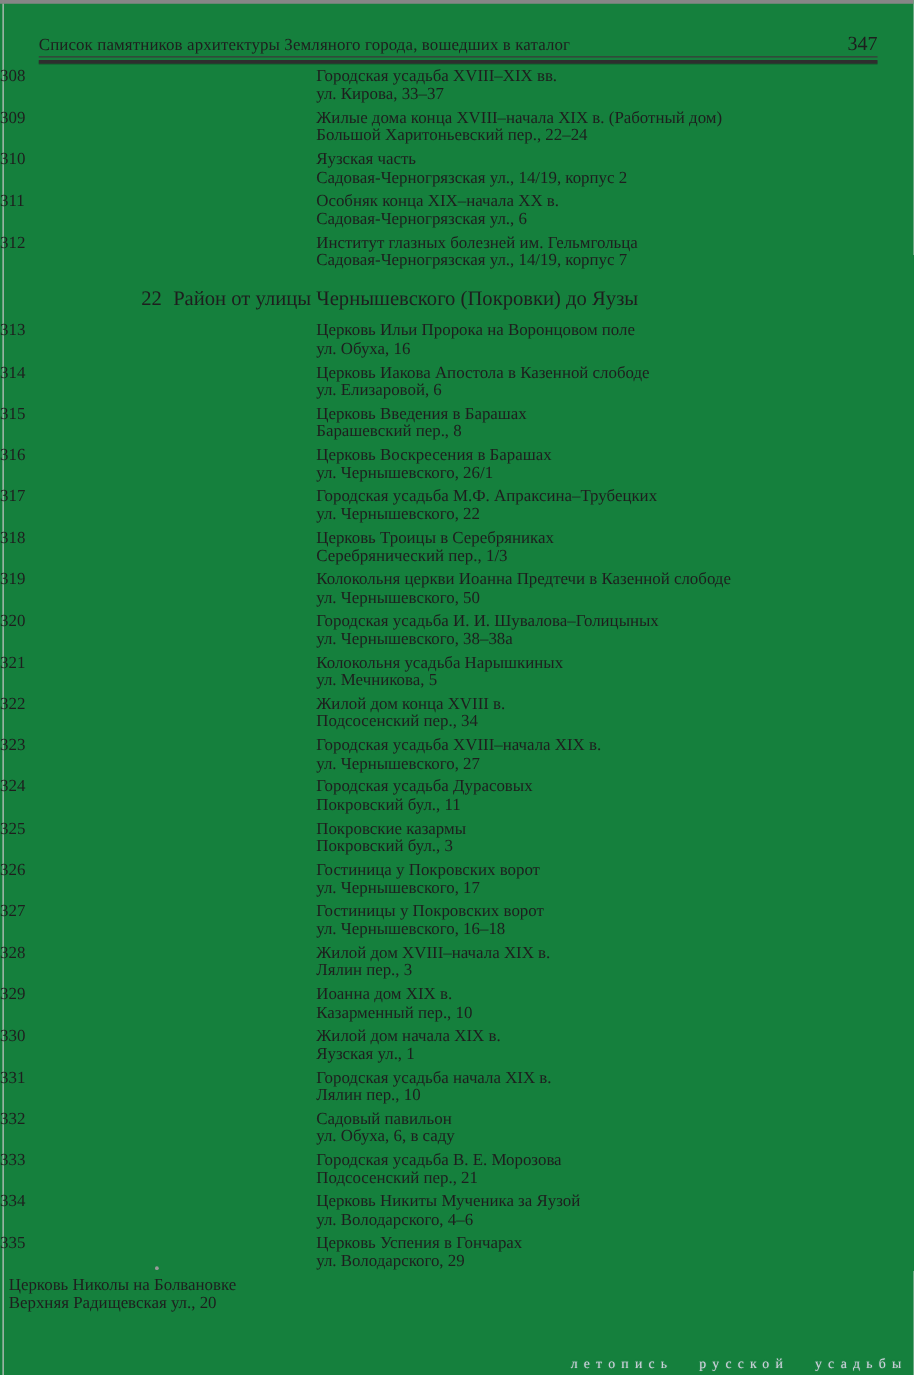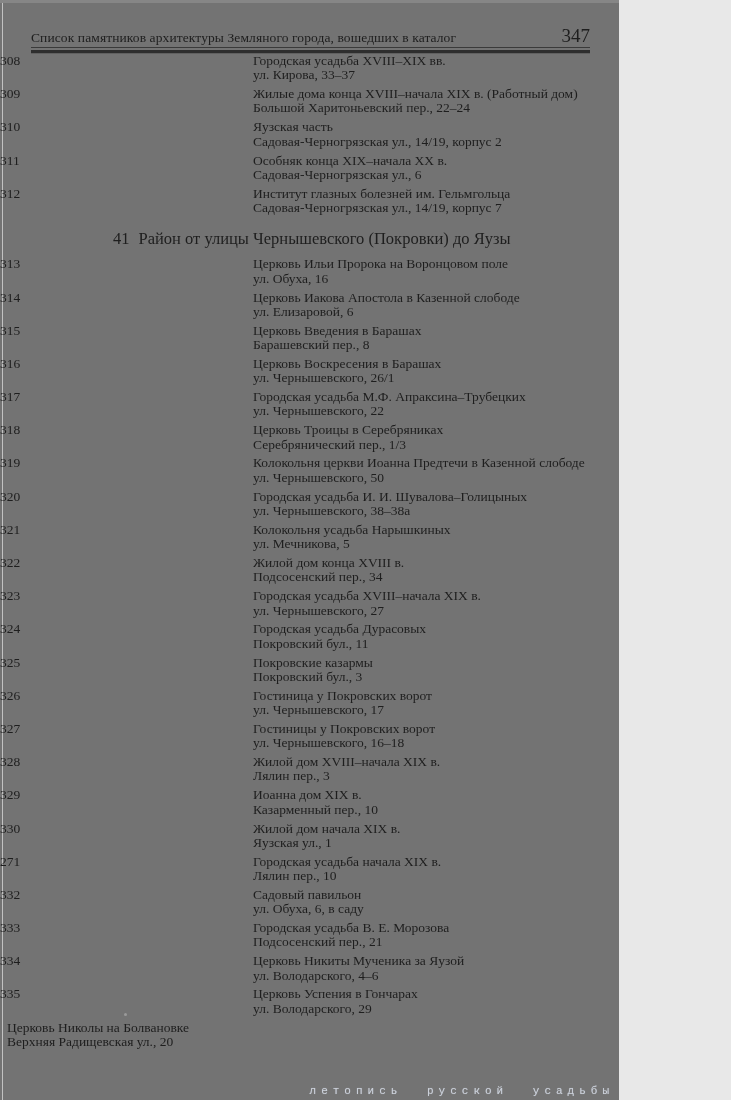--- a/index.html
+++ b/index.html
@@ -1,19 +1,19 @@
 <!DOCTYPE html>
 <html><head>
 <meta charset="utf-8">
 <style>
   html,body{margin:0;padding:0;background:#e8e8e8;}
   .page{
     position:relative;
-    width:619px;height:1100px;
-    background:#737373;
+    width:731px;height:1100px;
+    background:#15803d;
     font-family:"Liberation Serif","DejaVu Serif",serif;
     color:#1e1e1e;
     overflow:hidden;
     box-sizing:border-box;
   }
   .scan-top-edge{
     position:absolute;top:0;left:0;right:0;height:3px;background:#868686;
   }
   .scan-left-edge{
     position:absolute;top:3px;left:2px;bottom:0;width:1px;background:#c2c2c2;
@@ -21,21 +21,21 @@
   .running-header{
     position:absolute;top:28px;left:31px;right:29px;
   }
   .header-row{
     display:flex;justify-content:space-between;align-items:baseline;
     font-size:13.5px;line-height:15px;
     padding-bottom:2px;
     border-bottom:1px solid #3a3a3a;
   }
   .header-title{letter-spacing:.1px;}
-  .page-number{font-size:19px;}
+  .page-number{font-size:16px;}
   .header-thick-rule{
     height:3px;background:#2e2e2e;margin-top:2px;
     box-shadow:0 1px 0 rgba(0,0,0,.15);
   }
   .content{
     position:absolute;top:54px;left:0;right:0;
   }
   .entry{
     display:flex;
     margin-bottom:4.6px;
@@ -52,21 +52,21 @@
     font-size:16.5px;line-height:19px;
     display:flex;
   }
   .section-num{margin-right:9px;}
   .watermark{
     position:absolute;bottom:3px;right:5px;
     font-size:11px;
     color:#ccd1da;
     letter-spacing:5px;
     word-spacing:13px;
-    font-family:Liberation Mono, monospace;
+    font-family:Liberation Serif, serif;
     text-shadow:0 0 1px rgba(190,197,210,.6);
     white-space:nowrap;
   }
   .scan-speck{
     position:absolute;left:124px;top:1013px;width:3px;height:3px;
     background:#9a9a9a;border-radius:50%;
   }
 </style>
 </head>
 <body>
@@ -113,21 +113,21 @@
         </div>
       </div>
       <div class="entry">
         <div class="entry-num">312</div>
         <div class="entry-text">
           <div>Институт глазных болезней им. Гельмгольца</div>
           <div>Садовая-Черногрязская ул., 14/19, корпус 7</div>
         </div>
       </div>
       <div class="section-heading">
-        <span class="section-num">41</span>
+        <span class="section-num">22</span>
         <span>Район от улицы Чернышевского (Покровки) до Яузы</span>
       </div>
       <div class="entry">
         <div class="entry-num">313</div>
         <div class="entry-text">
           <div>Церковь Ильи Пророка на Воронцовом поле</div>
           <div>ул. Обуха, 16</div>
         </div>
       </div>
       <div class="entry">
@@ -243,21 +243,21 @@
         </div>
       </div>
       <div class="entry">
         <div class="entry-num">330</div>
         <div class="entry-text">
           <div>Жилой дом начала XIX в.</div>
           <div>Яузская ул., 1</div>
         </div>
       </div>
       <div class="entry">
-        <div class="entry-num">271</div>
+        <div class="entry-num">331</div>
         <div class="entry-text">
           <div>Городская усадьба начала XIX в.</div>
           <div>Лялин пер., 10</div>
         </div>
       </div>
       <div class="entry">
         <div class="entry-num">332</div>
         <div class="entry-text">
           <div>Садовый павильон</div>
           <div>ул. Обуха, 6, в саду</div>

